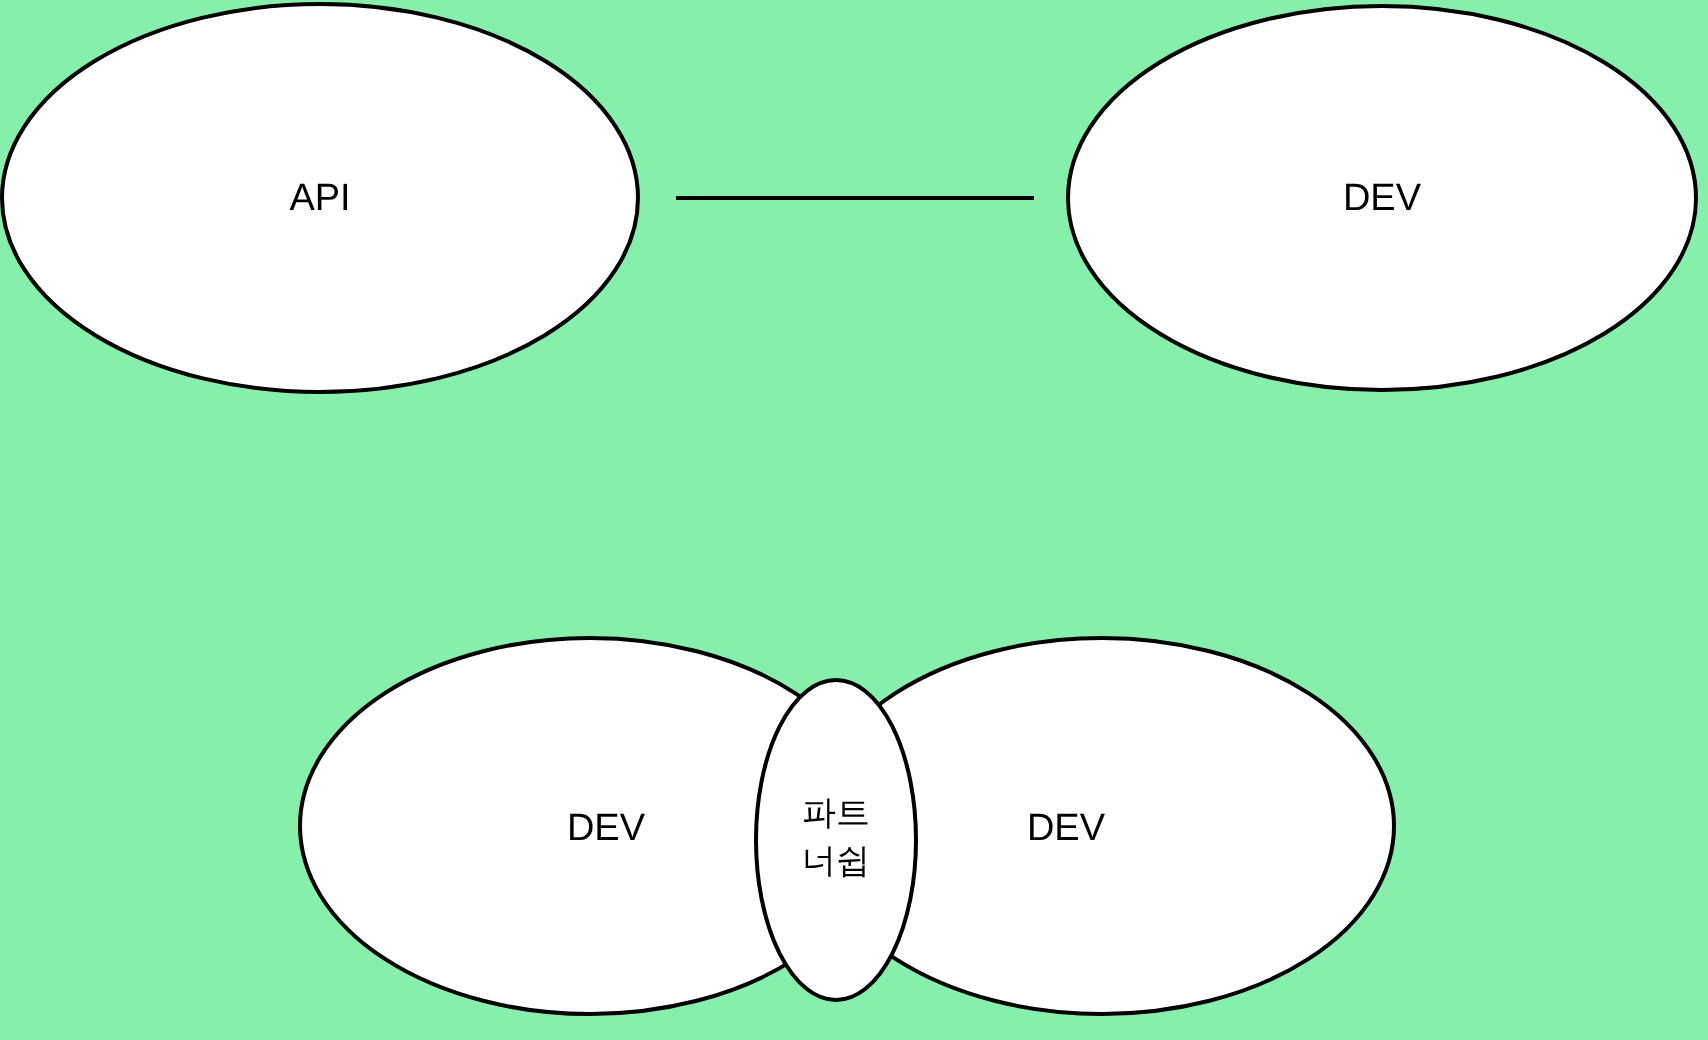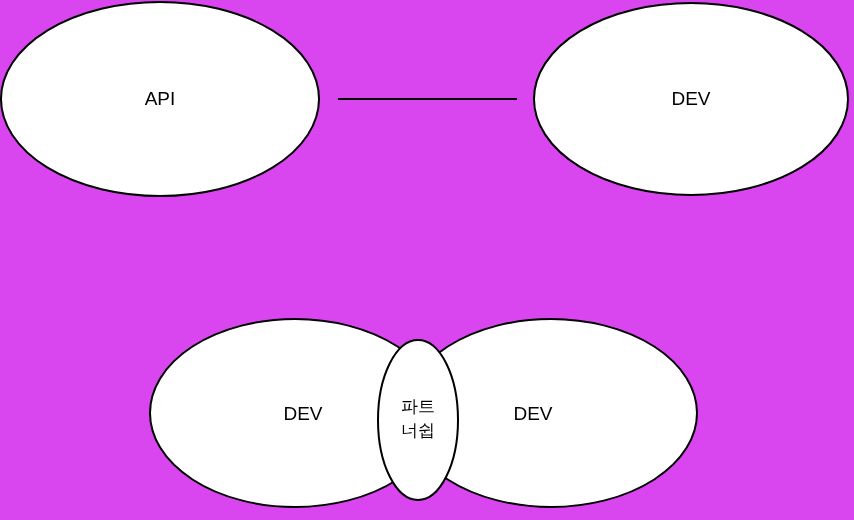--- a/index.html
+++ b/index.html
@@ -10,21 +10,21 @@
   body {
     width: 854px;
     height: 520px;
     overflow: hidden;
     font-family: "Liberation Sans", "DejaVu Sans", sans-serif;
   }
   #canvas-root {
     position: relative;
     width: 854px;
     height: 520px;
-    background: #d946ef;
+    background: #86efac;
   }
   svg.diagram-svg {
     position: absolute;
     top: 0;
     left: 0;
     width: 854px;
     height: 520px;
     display: block;
   }
   .shape-ellipse {

